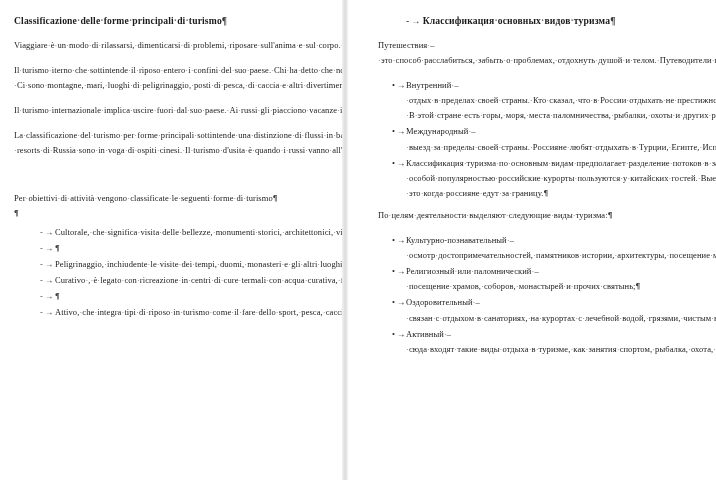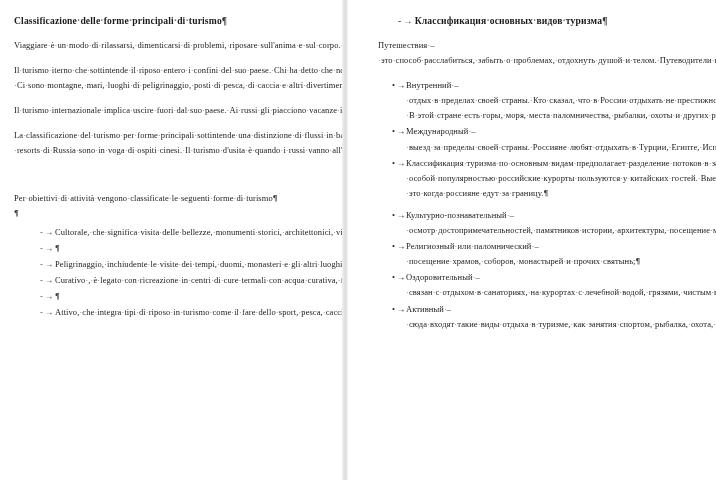--- a/index.html
+++ b/index.html
@@ -45,21 +45,21 @@
 
   .doc-heading {
     font-weight: bold;
     font-size: 9.6px;
     line-height: 14px;
     letter-spacing: 0.15px;
     margin: 2px 0 10px 0;
     white-space: nowrap;
   }
   .doc-heading.ru {
-    margin-left: 20px;
+    margin-left: 28px;
   }
 
   p.para {
     font-size: 8.5px;
     line-height: 15.1px;
     margin: 0 0 10px 0;
     text-align: left;
     letter-spacing: 0.08px;
   }
   p.para.tight {
@@ -165,20 +165,21 @@
     <p class="para"><span>Путешествия<span class="dotsep">·</span>–<span class="dotsep">·</span>это<span class="dotsep">·</span>способ<span class="dotsep">·</span>расслабиться,<span class="dotsep">·</span>забыть<span class="dotsep">·</span>о<span class="dotsep">·</span>проблемах,<span class="dotsep">·</span>отдохнуть<span class="dotsep">·</span>душой<span class="dotsep">·</span>и<span class="dotsep">·</span>телом.<span class="dotsep">·</span>Путеводители<span class="dotsep">·</span>поосновнымвидамтуризмапредлагаютразделятьегопогеографическомупринципу.</span></p>
 
     <ul class="lst bull">
       <li><span class="marker">• →</span><span>Внутренний<span class="dotsep">·</span>–<span class="dotsep">·</span>отдых<span class="dotsep">·</span>в<span class="dotsep">·</span>пределах<span class="dotsep">·</span>своей<span class="dotsep">·</span>страны.<span class="dotsep">·</span>Кто<span class="dotsep">·</span>сказал,<span class="dotsep">·</span>что<span class="dotsep">·</span>в<span class="dotsep">·</span>России<span class="dotsep">·</span>отдыхать<span class="dotsep">·</span>не<span class="dotsep">·</span>престижно?<span class="dotsep">·</span>В<span class="dotsep">·</span>этой<span class="dotsep">·</span>стране<span class="dotsep">·</span>есть<span class="dotsep">·</span>горы,<span class="dotsep">·</span>моря,<span class="dotsep">·</span>места<span class="dotsep">·</span>паломничества,<span class="dotsep">·</span>рыбалки,<span class="dotsep">·</span>охоты<span class="dotsep">·</span>и<span class="dotsep">·</span>других<span class="dotsep">·</span>развлечений;</span></li>
       <li><span class="marker">• →</span><span>Международный<span class="dotsep">·</span>–<span class="dotsep">·</span>выезд<span class="dotsep">·</span>за<span class="dotsep">·</span>пределы<span class="dotsep">·</span>своей<span class="dotsep">·</span>страны.<span class="dotsep">·</span>Россияне<span class="dotsep">·</span>любят<span class="dotsep">·</span>отдыхать<span class="dotsep">·</span>в<span class="dotsep">·</span>Турции,<span class="dotsep">·</span>Египте,<span class="dotsep">·</span>Испании,Грецииидругихместах.Заграничныйотдыхнеобязательнодорожевнутреннего.</span></li>
       <li><span class="marker">• →</span><span>Классификация<span class="dotsep">·</span>туризма<span class="dotsep">·</span>по<span class="dotsep">·</span>основным<span class="dotsep">·</span>видам<span class="dotsep">·</span>предполагает<span class="dotsep">·</span>разделение<span class="dotsep">·</span>потоков<span class="dotsep">·</span>в<span class="dotsep">·</span>зависимостиотпредпочтенийпутешественников.Видытуризмаделятсянавъезднойивыездной.Впервомслучаеречьидетобиностранцах,которыеприезжаюткнам–<span class="dotsep">·</span>особой<span class="dotsep">·</span>популярностью<span class="dotsep">·</span>российские<span class="dotsep">·</span>курорты<span class="dotsep">·</span>пользуются<span class="dotsep">·</span>у<span class="dotsep">·</span>китайских<span class="dotsep">·</span>гостей.<span class="dotsep">·</span>Выезднойтуризм–<span class="dotsep">·</span>это<span class="dotsep">·</span>когда<span class="dotsep">·</span>россияне<span class="dotsep">·</span>едут<span class="dotsep">·</span>за<span class="dotsep">·</span>границу.</span><span class="pilcrow">¶</span></li>
     </ul>
 
     <div class="spacer-6"></div>
 
+    <p class="para"><span>По<span class="dotsep">·</span>целям<span class="dotsep">·</span>деятельности<span class="dotsep">·</span>выделяют<span class="dotsep">·</span>следующие<span class="dotsep">·</span>виды<span class="dotsep">·</span>туризма:</span><span class="pilcrow">¶</span></p>
 
     <ul class="lst bull">
       <li><span class="marker">• →</span><span>Культурно-познавательный<span class="dotsep">·</span>–<span class="dotsep">·</span>осмотр<span class="dotsep">·</span>достопримечательностей,<span class="dotsep">·</span>памятников<span class="dotsep">·</span>истории,<span class="dotsep">·</span>архитектуры,<span class="dotsep">·</span>посещение<span class="dotsep">·</span>музеев,художественныхгалерей;</span></li>
       <li><span class="marker">• →</span><span>Религиозный<span class="dotsep">·</span>или<span class="dotsep">·</span>паломнический<span class="dotsep">·</span>–<span class="dotsep">·</span>посещение<span class="dotsep">·</span>храмов,<span class="dotsep">·</span>соборов,<span class="dotsep">·</span>монастырей<span class="dotsep">·</span>и<span class="dotsep">·</span>прочих<span class="dotsep">·</span>святынь;</span><span class="pilcrow">¶</span></li>
       <li><span class="marker">• →</span><span>Оздоровительный<span class="dotsep">·</span>–<span class="dotsep">·</span>связан<span class="dotsep">·</span>с<span class="dotsep">·</span>отдыхом<span class="dotsep">·</span>в<span class="dotsep">·</span>санаториях,<span class="dotsep">·</span>на<span class="dotsep">·</span>курортах<span class="dotsep">·</span>с<span class="dotsep">·</span>лечебной<span class="dotsep">·</span>водой,<span class="dotsep">·</span>грязями,<span class="dotsep">·</span>чистым<span class="dotsep">·</span>воздухом;</span></li>
       <li><span class="marker">• →</span><span>Активный<span class="dotsep">·</span>–<span class="dotsep">·</span>сюда<span class="dotsep">·</span>входят<span class="dotsep">·</span>такие<span class="dotsep">·</span>виды<span class="dotsep">·</span>отдыха<span class="dotsep">·</span>в<span class="dotsep">·</span>туризме,<span class="dotsep">·</span>как<span class="dotsep">·</span>занятия<span class="dotsep">·</span>спортом,<span class="dotsep">·</span>рыбалка,<span class="dotsep">·</span>охота,<span class="dotsep">·</span>посещениеаттракционов;</span></li>
     </ul>
   </div>
 
 </div>

